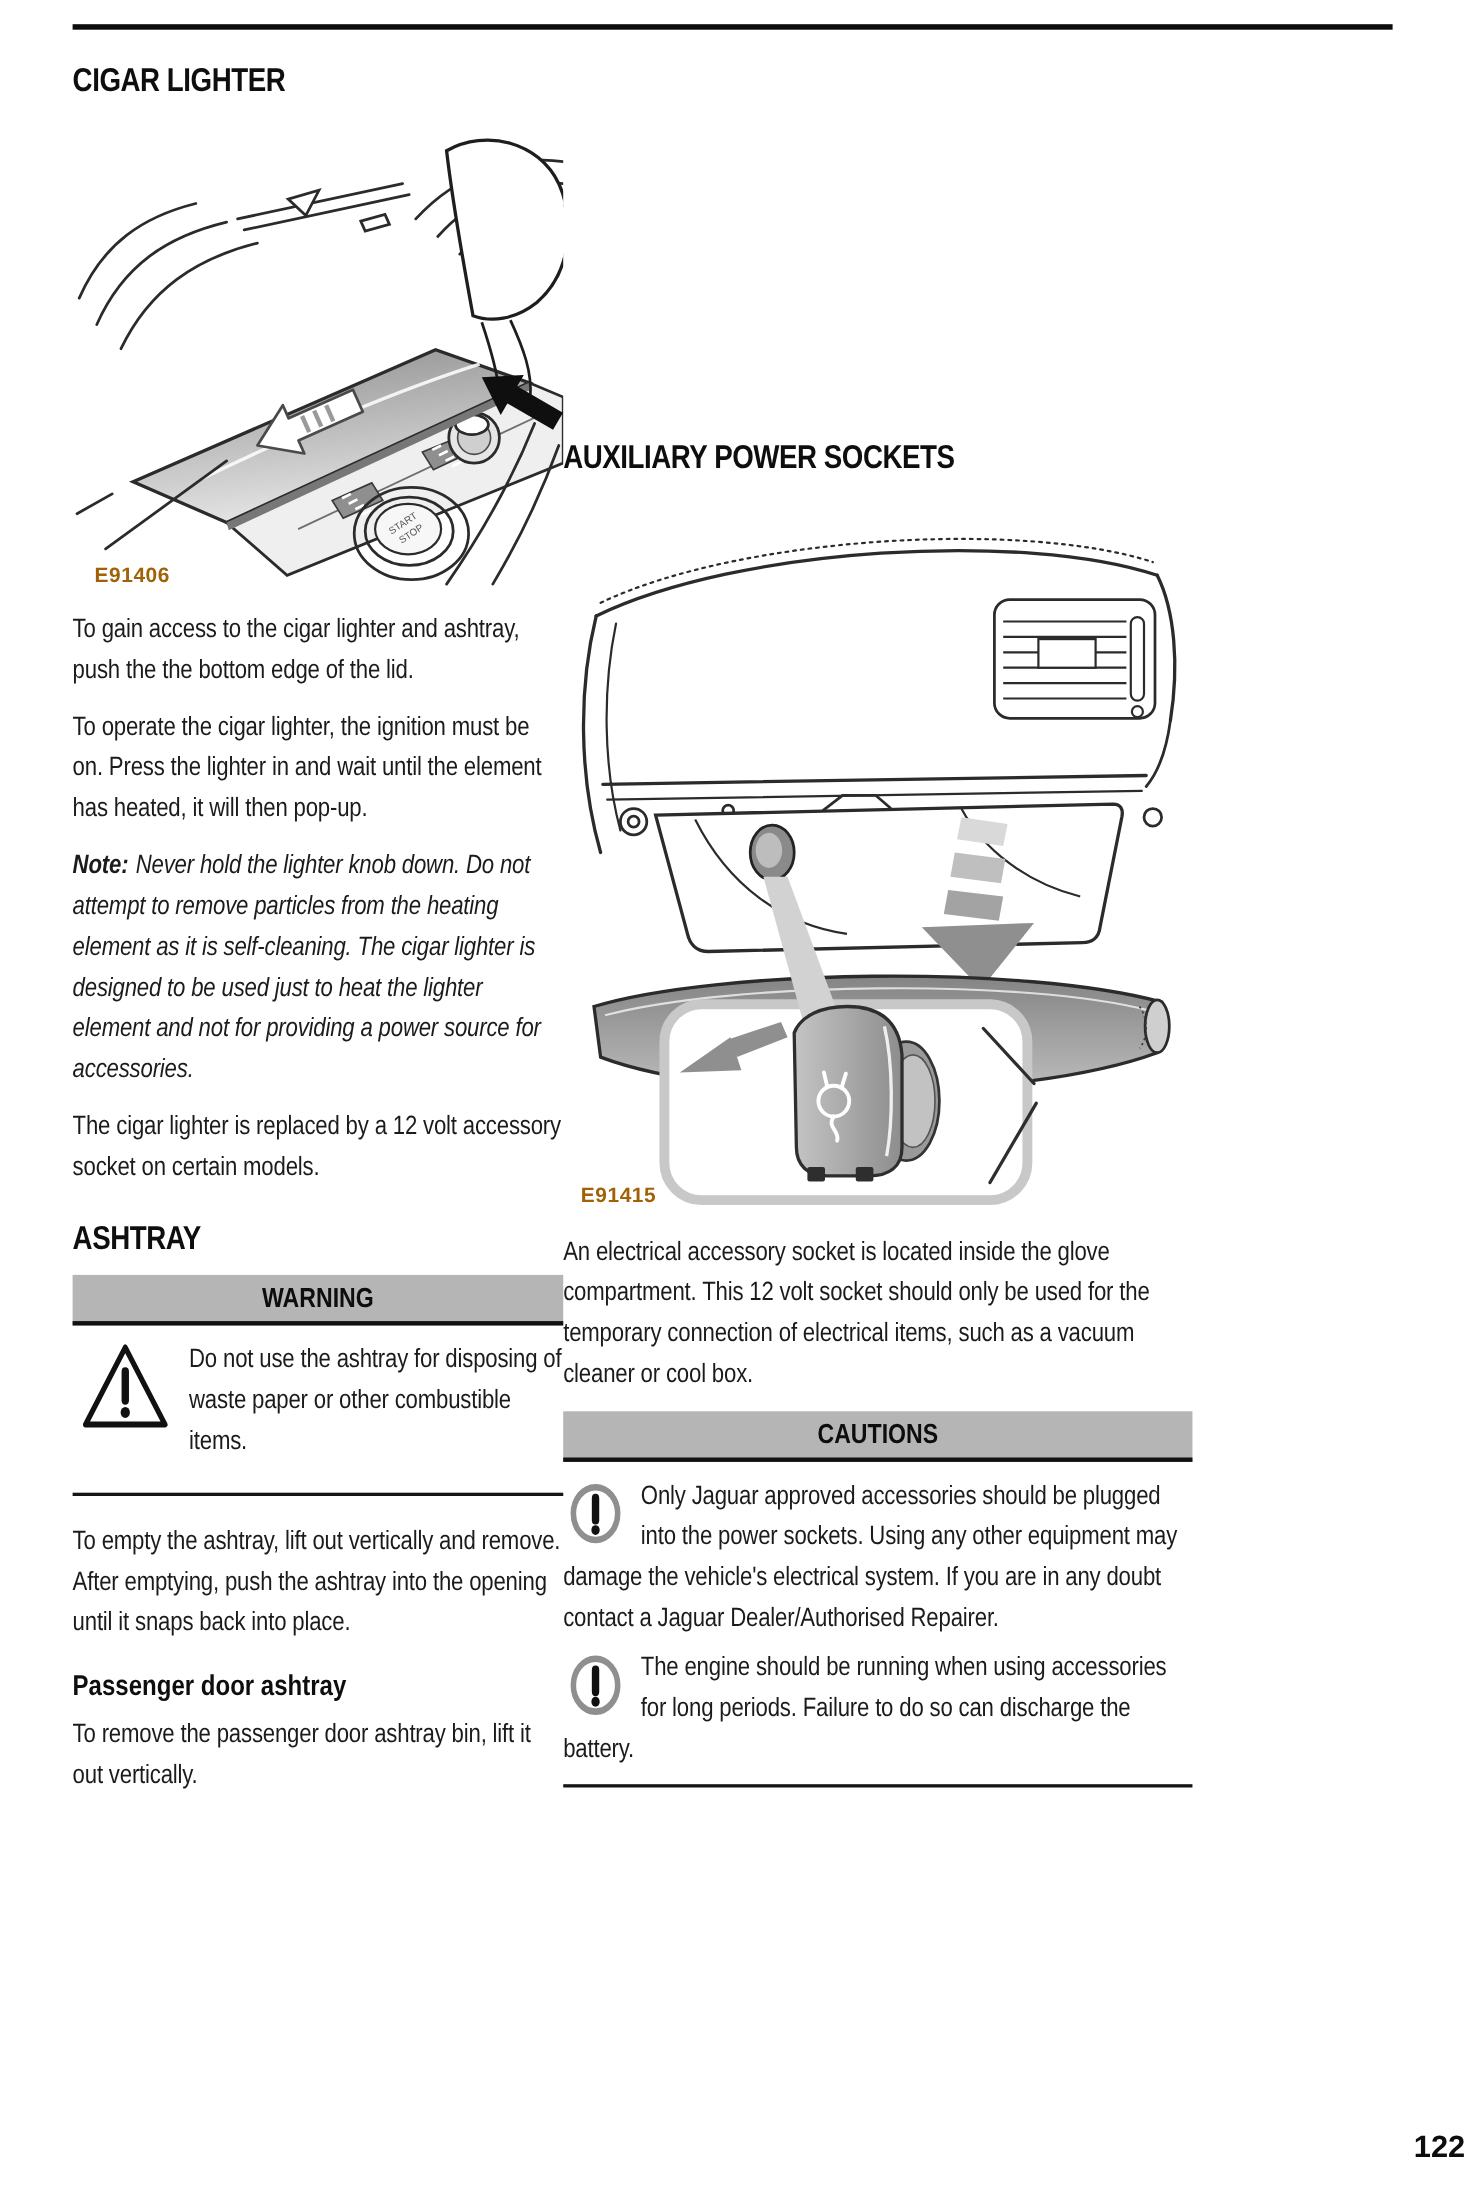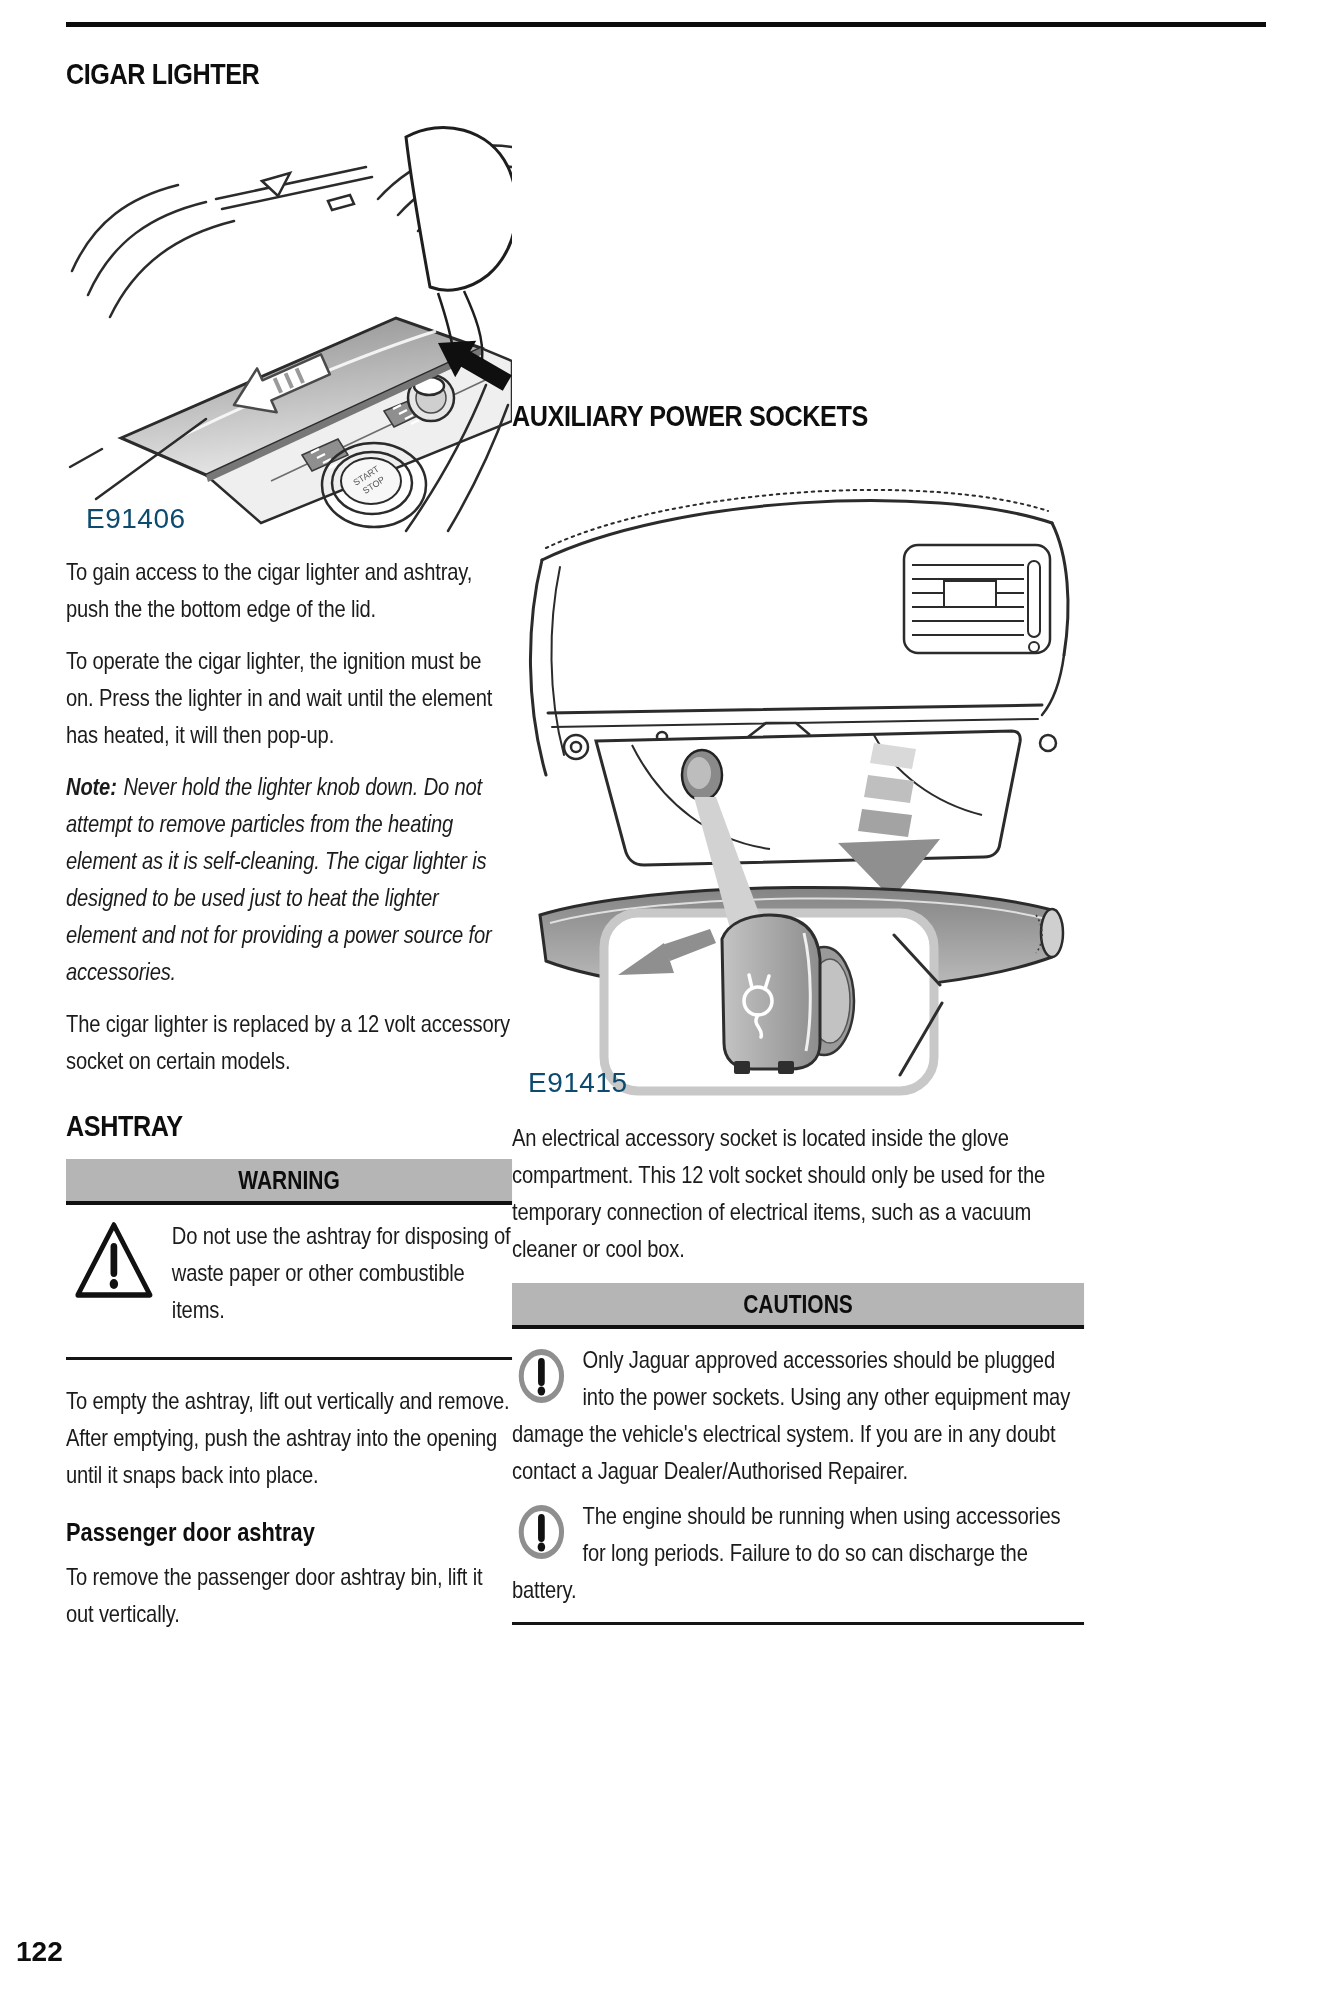--- a/index.html
+++ b/index.html
@@ -33,21 +33,21 @@
     margin:30px 0 12px;
   }
   h3.sub { font-size:26px; font-weight:bold; margin:24px 0 10px; color:#0e0e0e; }
   p.body { font-size:24px; line-height:37px; letter-spacing:-0.2px; margin:0 0 15px; color:#1b1b1b; }
   .note-label { font-weight:bold; font-style:italic; margin-right:8px; }
   .note-text  { font-style:italic; }
 
   
   figure { position:relative; margin:6px 0 14px; }
   figcaption {
-    position:absolute; font-size:28px; color:#0c4a6e; letter-spacing:0.5px;
+    position:absolute; font-size:19px; color:#a16207; letter-spacing:0.5px;font-weight:bold;
   }
   .cap-left  { left:20px; bottom:4px; }
   .cap-right { left:16px;  bottom:6px; }
   svg { display:block; }
   svg text { font-family:"Liberation Sans","DejaVu Sans",sans-serif; }
 
   
   .notice { margin:16px 0 22px; }
   .notice-header {
     background:#b5b5b5; border-bottom:4px solid #111;
@@ -58,21 +58,21 @@
   .warning-body { position:relative; padding-left:126px; min-height:112px; }
   .tri-icon { position:absolute; left:10px; top:14px; }
   .caution-item { overflow:visible; }
   .caution-item + .caution-item { margin-top:8px; }
   .caut-icon { float:left; width:58px; height:58px; margin:6px 20px 2px 6px; }
   .caution-item p { margin-bottom:0; }
 
   
   .page-number {
     position:absolute; left:16px; right:0; bottom:32px;
-    text-align:left; font-size:28px; font-weight:bold; color:#0d0d0d;
+    text-align:right; font-size:28px; font-weight:bold; color:#0d0d0d;
   }
 </style>
 </head>
 <body>
 
 <div class="page">
 
   <div class="rule"></div>
 
   <div class="columns">

